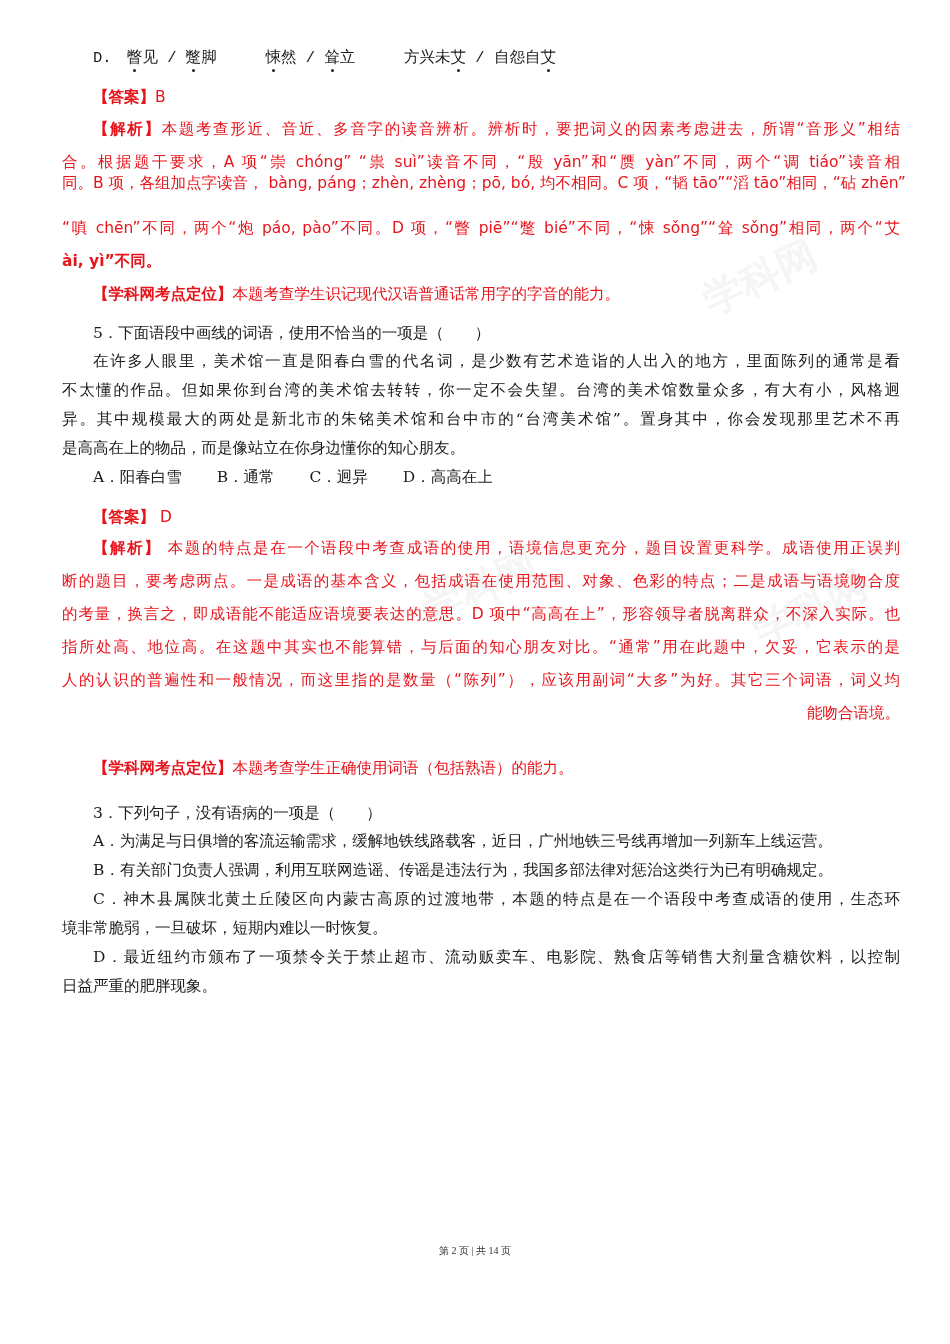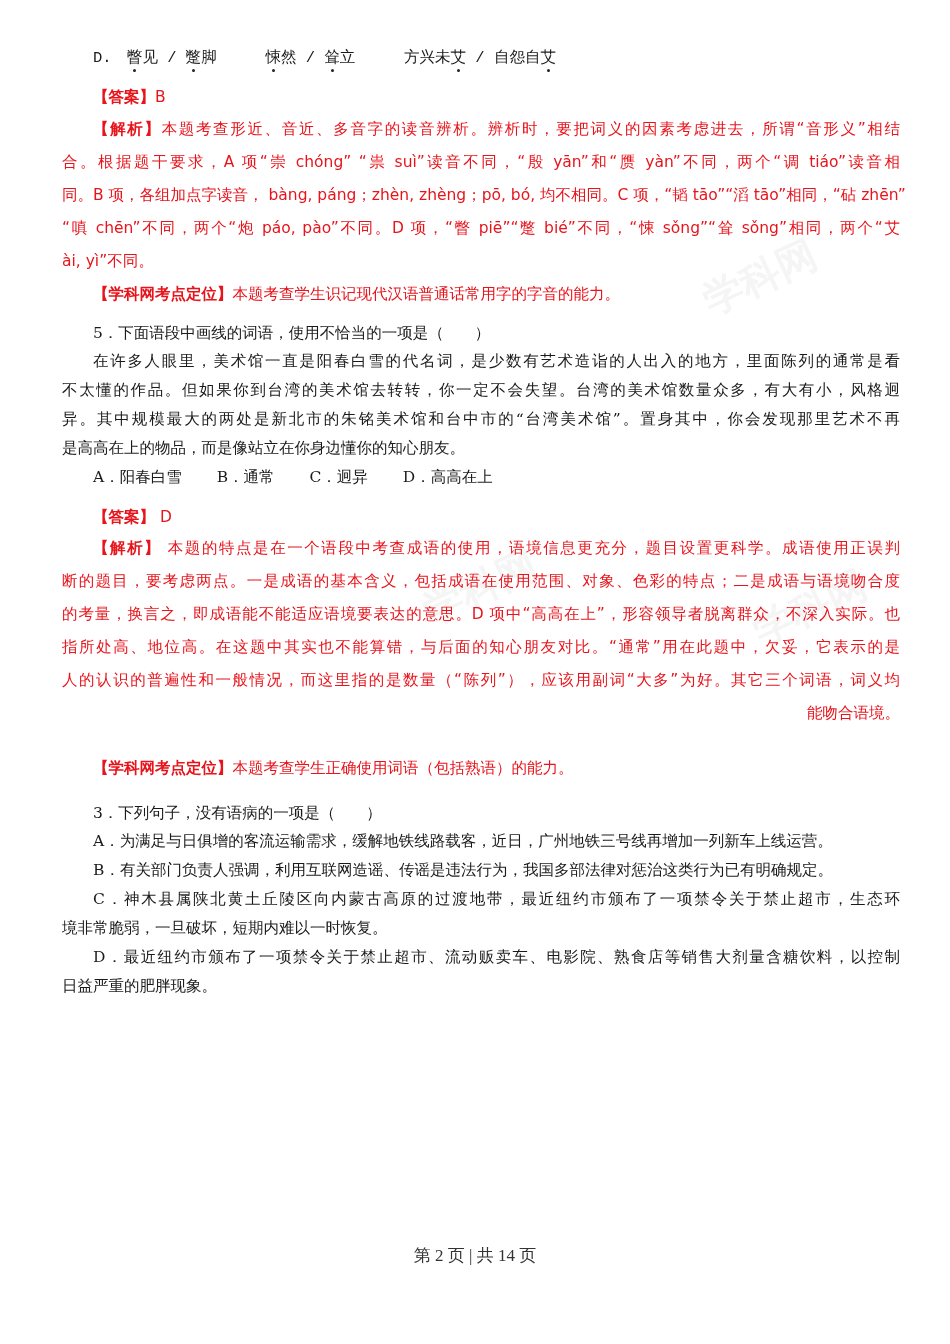--- a/index.html
+++ b/index.html
@@ -11,21 +11,21 @@
   .line { position: absolute; left: 62px; width: 838px; font-size: 15.5px; line-height: 22px; white-space: nowrap; }
   .ind { padding-left: 31px; }
   .red { color: #e8141c; font-family: "DejaVu Sans", "Liberation Sans", sans-serif; font-size: 15.5px; }
   .red-serif { color: #e8141c; }
   .label { color: #e8141c; font-weight: bold; font-family: "DejaVu Sans", sans-serif; text-align: right; }
   .u { text-underline-offset: 3px; text-decoration-color: #555; }
   .dot { position: relative; }
   .dot::after { content: ""; position: absolute; left: 50%; bottom: -5px; width: 3px; height: 3px; margin-left: -1.5px;
                 background: #222; border-radius: 50%; }
   .gap { display: inline-block; width: 30px; }
-  .footer { position: absolute; top: 1244px; left: 0; width: 950px; text-align: center; font-size: 17px; color: #333;
+  .footer { position: absolute; top: 1244px; left: 0; width: 950px; text-align: center; font-size: 10px; color: #333;
             font-family: "Liberation Serif", serif; }
   .justify { text-align: justify; text-align-last: justify; }
 </style>
 </head>
 <body>
 
 <div class="page">
 
   <div class="watermark" style="left:700px;top:250px;">学科网</div>
   <div class="watermark" style="left:420px;top:560px;">学科网</div>
@@ -47,23 +47,23 @@
   </div>
 
   <div class="line ind red" style="top:86px;">
     <span class="label">【答案】</span><span class="red-serif">B</span>
   </div>
 
   <div class="line ind red justify" style="top:118px;width:807px;">
     <span class="label">【解析】</span><span>本题考查形近、音近、多音字的读音辨析。辨析时，要把词义的因素考虑进去，所谓“音形义”相结</span>
   </div>
   <div class="line red justify" style="top:151px;">合。根据题干要求，A 项“崇 chóng” “祟 suì”读音不同，“殷 yān”和“赝 yàn”不同，两个“调 tiáo”读音相</div>
-  <div class="line red justify" style="top:184px;">同。B 项，各组加点字读音， bàng, páng；zhèn, zhèng；pō, bó, 均不相同。C 项，“韬 tāo”“滔 tāo”相同，“砧 zhēn”</div>
+  <div class="line red justify" style="top:172px;">同。B 项，各组加点字读音， bàng, páng；zhèn, zhèng；pō, bó, 均不相同。C 项，“韬 tāo”“滔 tāo”相同，“砧 zhēn”</div>
   <div class="line red justify" style="top:217px;">“嗔 chēn”不同，两个“炮 páo, pào”不同。D 项，“瞥 piē”“蹩 bié”不同，“悚 sǒng”“耸 sǒng”相同，两个“艾</div>
-  <div class="line red" style="top:250px;">ài, yì”不同。</div>
+  <div class="line red" style="top:250px;font-weight:bold;">ài, yì”不同。</div>
 
   <div class="line ind red" style="top:283px;">
     <span class="label">【学科网考点定位】</span><span>本题考查学生识记现代汉语普通话常用字的字音的能力。</span>
   </div>
 
   <div class="line ind" style="top:322px;">5．下面语段中画线的词语，使用不恰当的一项是（　　）</div>
 
   <div class="line ind justify" style="top:350px;width:807px;">
     <span>在许多人眼里，美术馆一直是</span><span class="u">阳春白雪</span><span>的代名词，是少数有艺术造诣的人出入的地方，里面陈列的</span><span class="u">通常</span><span>是看</span>
   </div>
@@ -97,19 +97,19 @@
   <div class="line red justify" style="top:669px;">人的认识的普遍性和一般情况，而这里指的是数量（“陈列”），应该用副词“大多”为好。其它三个词语，词义均</div>
   <div class="line red" style="top:702px;text-align:right;">能吻合语境。</div>
 
   <div class="line ind red" style="top:735px;margin-top:22px;">
     <span class="label">【学科网考点定位】</span><span>本题考查学生正确使用词语（包括熟语）的能力。</span>
   </div>
 
   <div class="line ind" style="top:802px;">3．下列句子，没有语病的一项是（　　）</div>
   <div class="line ind" style="top:859px;">B．有关部门负责人强调，利用互联网造谣、传谣是违法行为，我国多部法律对惩治这类行为已有明确规定。</div>
   <div class="line ind" style="top:830px;">A．为满足与日俱增的客流运输需求，缓解地铁线路载客，近日，广州地铁三号线再增加一列新车上线运营。</div>
-  <div class="line ind justify" style="top:888px;width:807px;">C．神木县属陕北黄土丘陵区向内蒙古高原的过渡地带，最近纽约市颁布了一项禁令关于禁止超市，生态环</div>
+  <div class="line ind justify" style="top:888px;width:807px;">C．神木县属陕北黄土丘陵区向内蒙古高原的过渡地带，本题的特点是在一个语段中考查成语的使用，生态环</div>
   <div class="line" style="top:917px;">境非常脆弱，一旦破坏，短期内难以一时恢复。</div>
   <div class="line ind justify" style="top:946px;width:807px;">D．最近纽约市颁布了一项禁令关于禁止超市、流动贩卖车、电影院、熟食店等销售大剂量含糖饮料，以控制</div>
   <div class="line" style="top:975px;">日益严重的肥胖现象。</div>
 
   <div class="footer">第 2 页 | 共 14 页</div>
 </div>
 
 </body></html>

